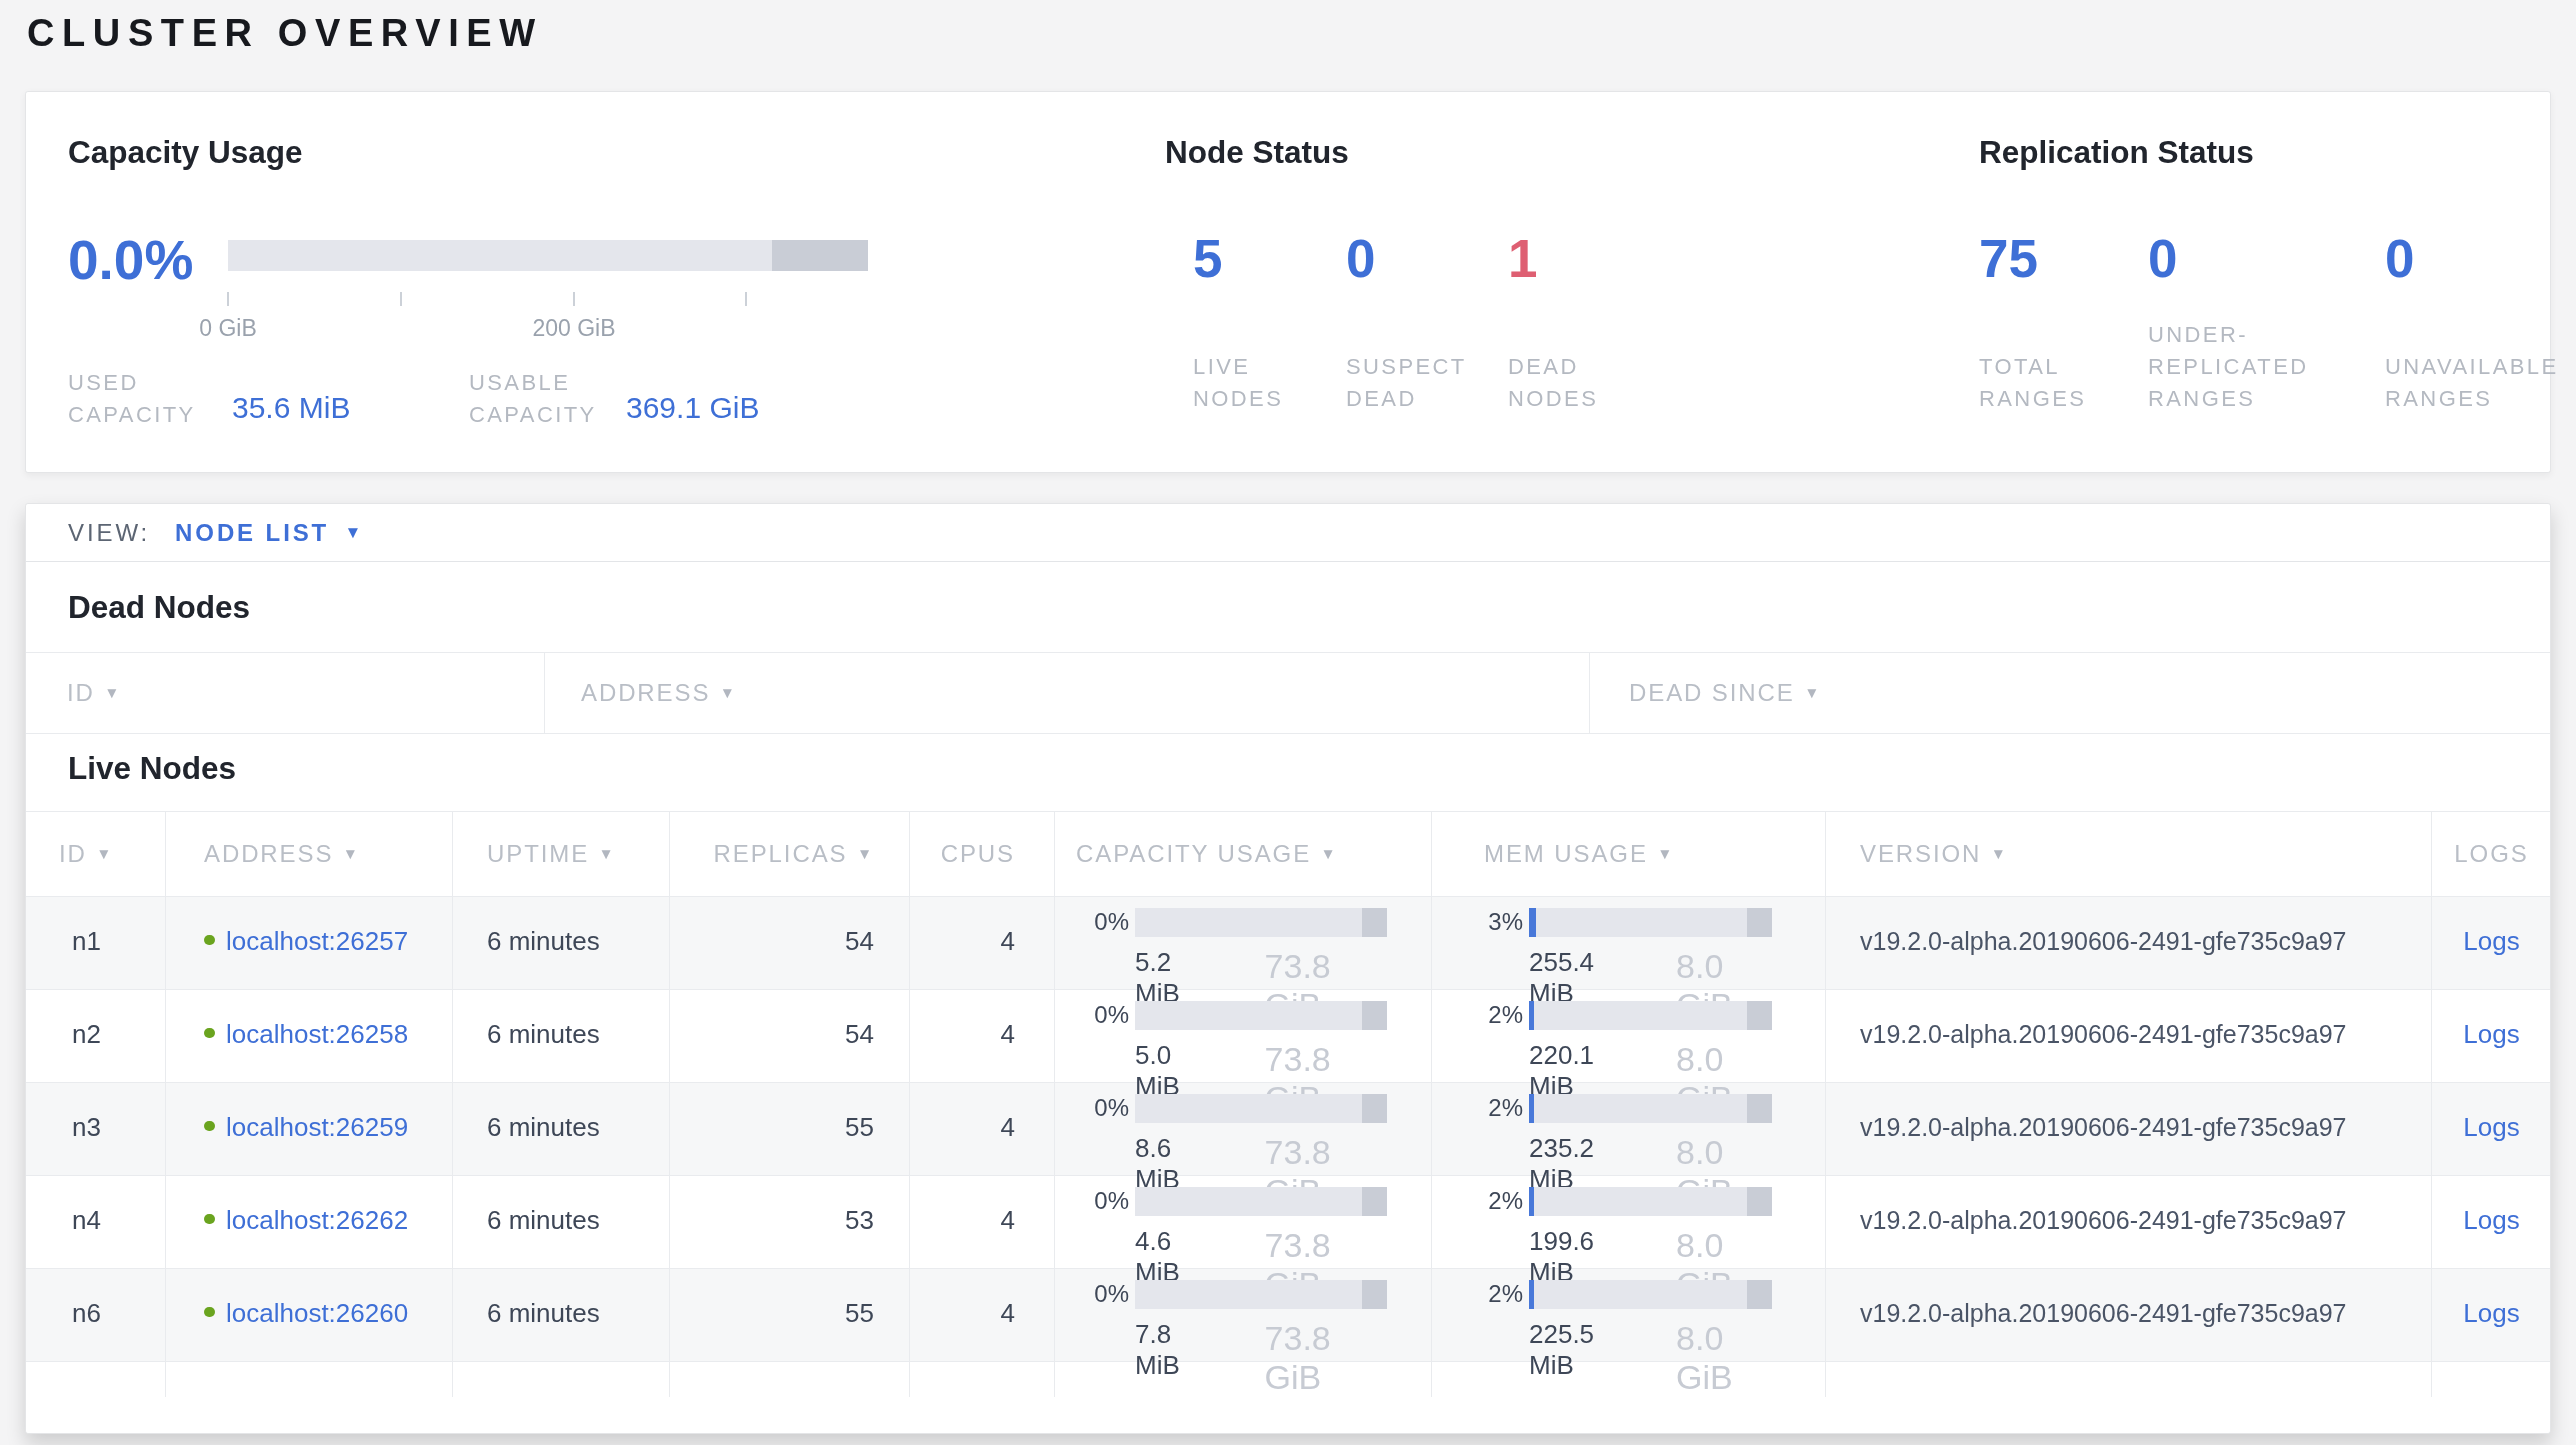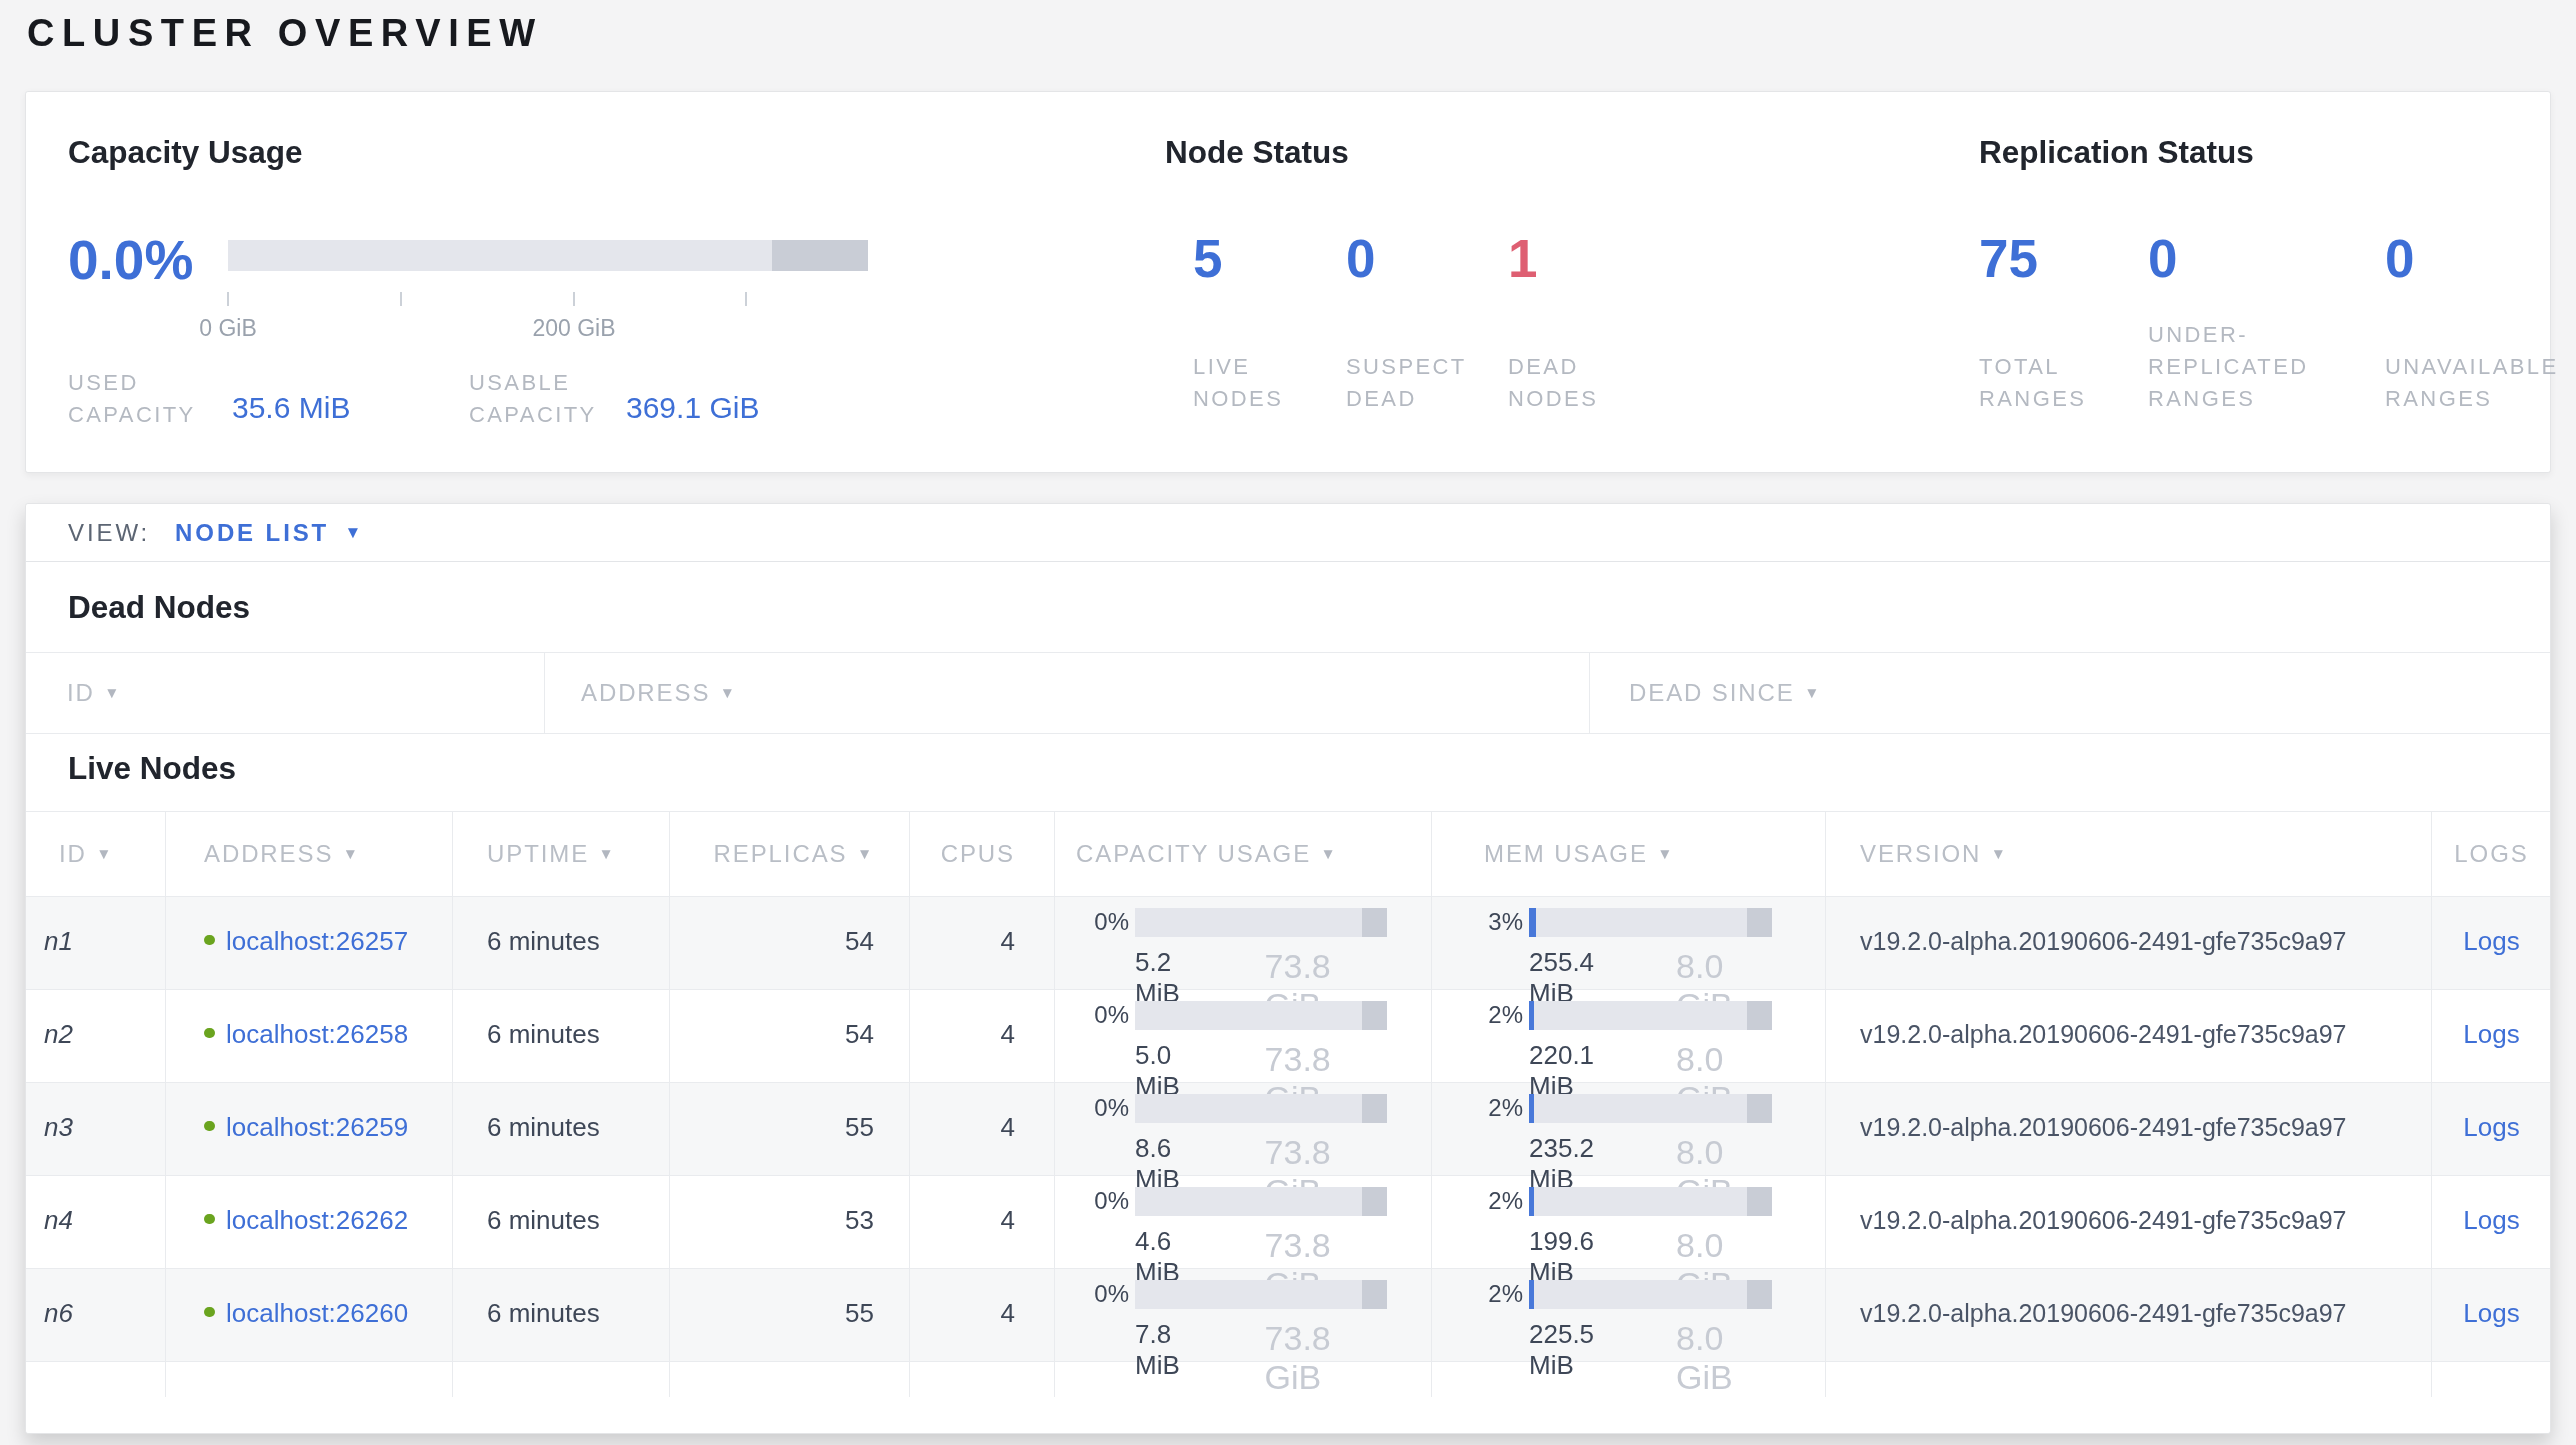--- a/index.html
+++ b/index.html
@@ -96,21 +96,21 @@
   .live-head .c-cpus{justify-content:flex-end;padding-right:39px;}
   .live-head .c-capacity{padding-left:21px;}
   .live-head .c-mem{padding-left:52px;}
   .live-head .c-version{padding-left:34px;}
   .live-head .c-logs{justify-content:center;}
 
   .live-row{height:93px;border-bottom:1px solid var(--line);}
   .live-row:nth-child(odd){background:var(--stripe);}
   .bcell{border-right:1px solid var(--line);font-size:26px;color:var(--cell);}
   .bcell:last-child{border-right:none;}
-  .bcell.c-id{padding:29px 0 0 18px;font-style:italic;}
+  .bcell.c-id{padding:29px 0 0 46px;}
   .bcell.c-addr{display:flex;padding:29px 0 0 38px;}
   .bcell.c-uptime{padding:29px 0 0 34px;}
   .bcell.c-replicas{text-align:right;padding:29px 35px 0 0;}
   .bcell.c-cpus{text-align:right;padding:29px 39px 0 0;}
   .bcell.c-version{padding:30px 0 0 34px;font-size:25px;color:var(--ver);}
   .bcell.c-logs{text-align:center;padding-top:29px;}
 
   .dot{width:10.5px;height:10.5px;border-radius:50%;flex:0 0 auto;margin:8.6px 11.5px 0 0;}
   .dot.green{background:var(--green);}
   .dot.red{background:#e05a64;}

